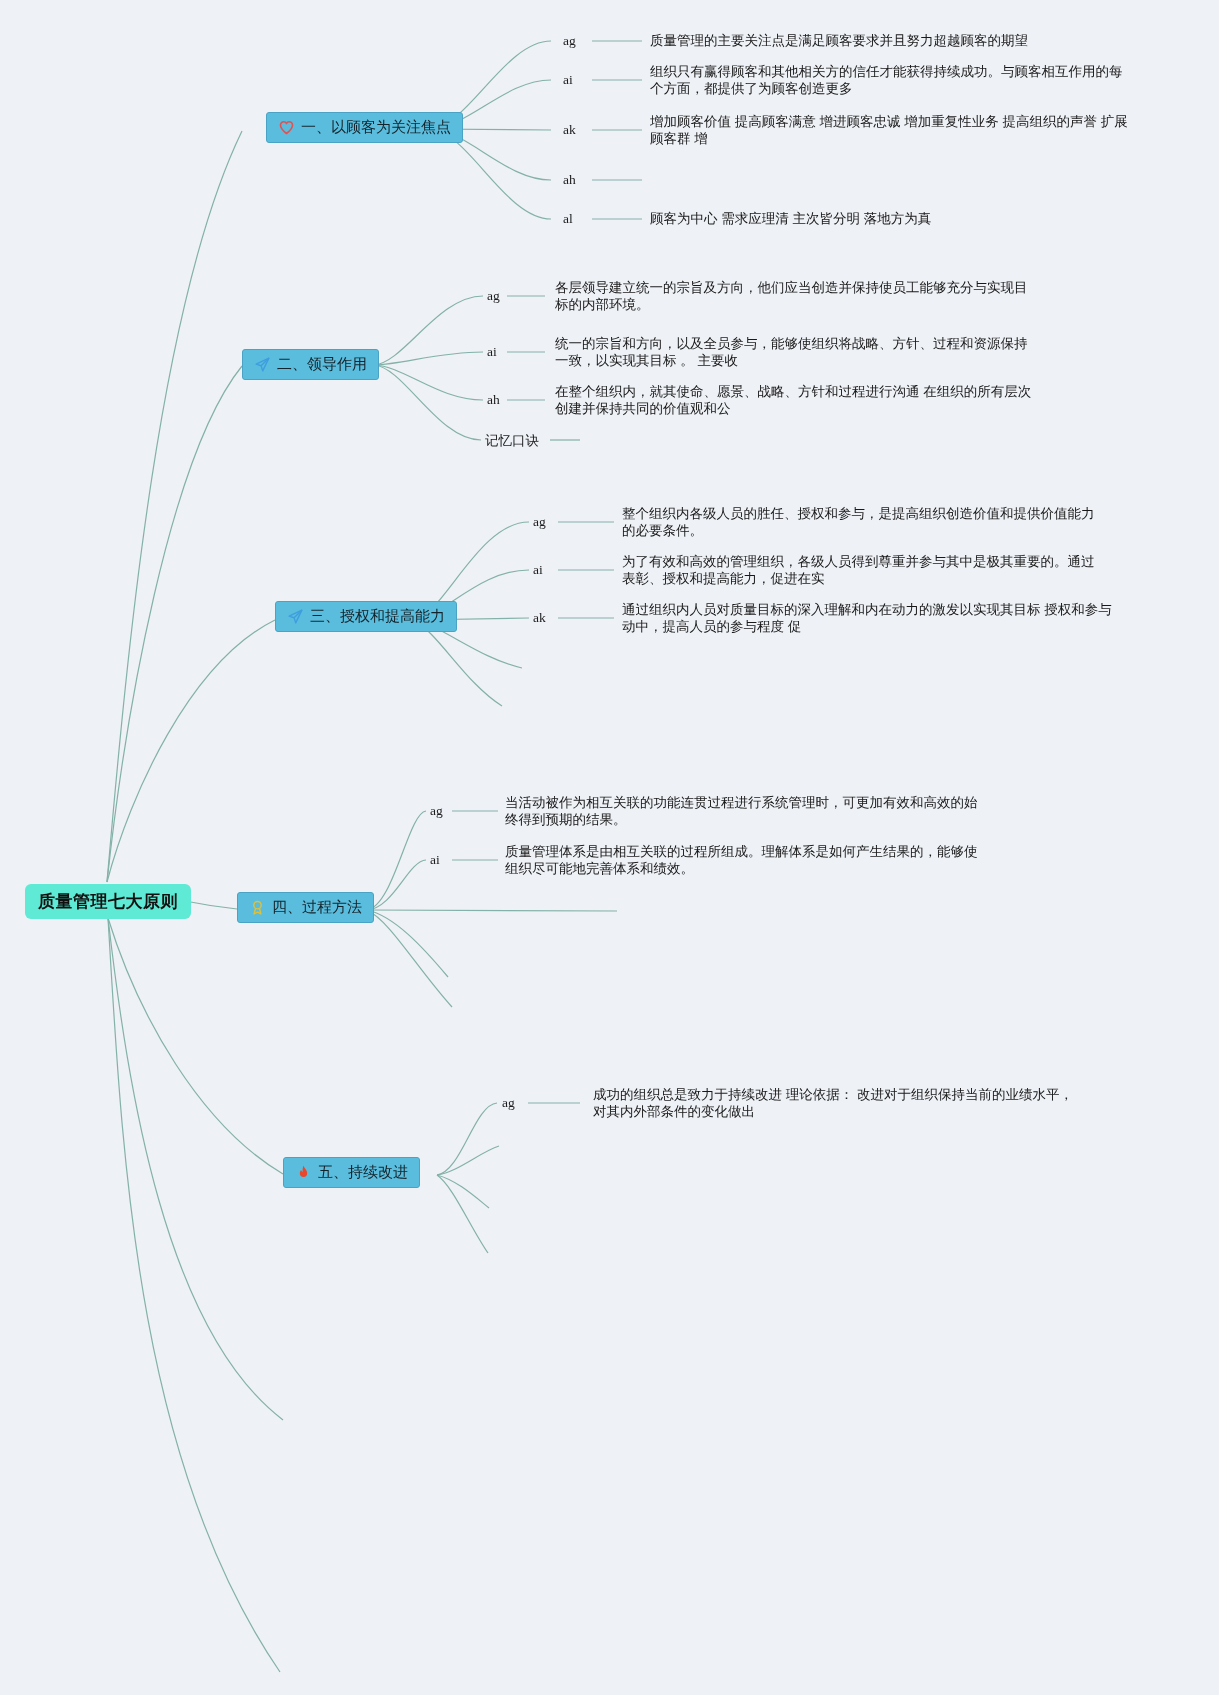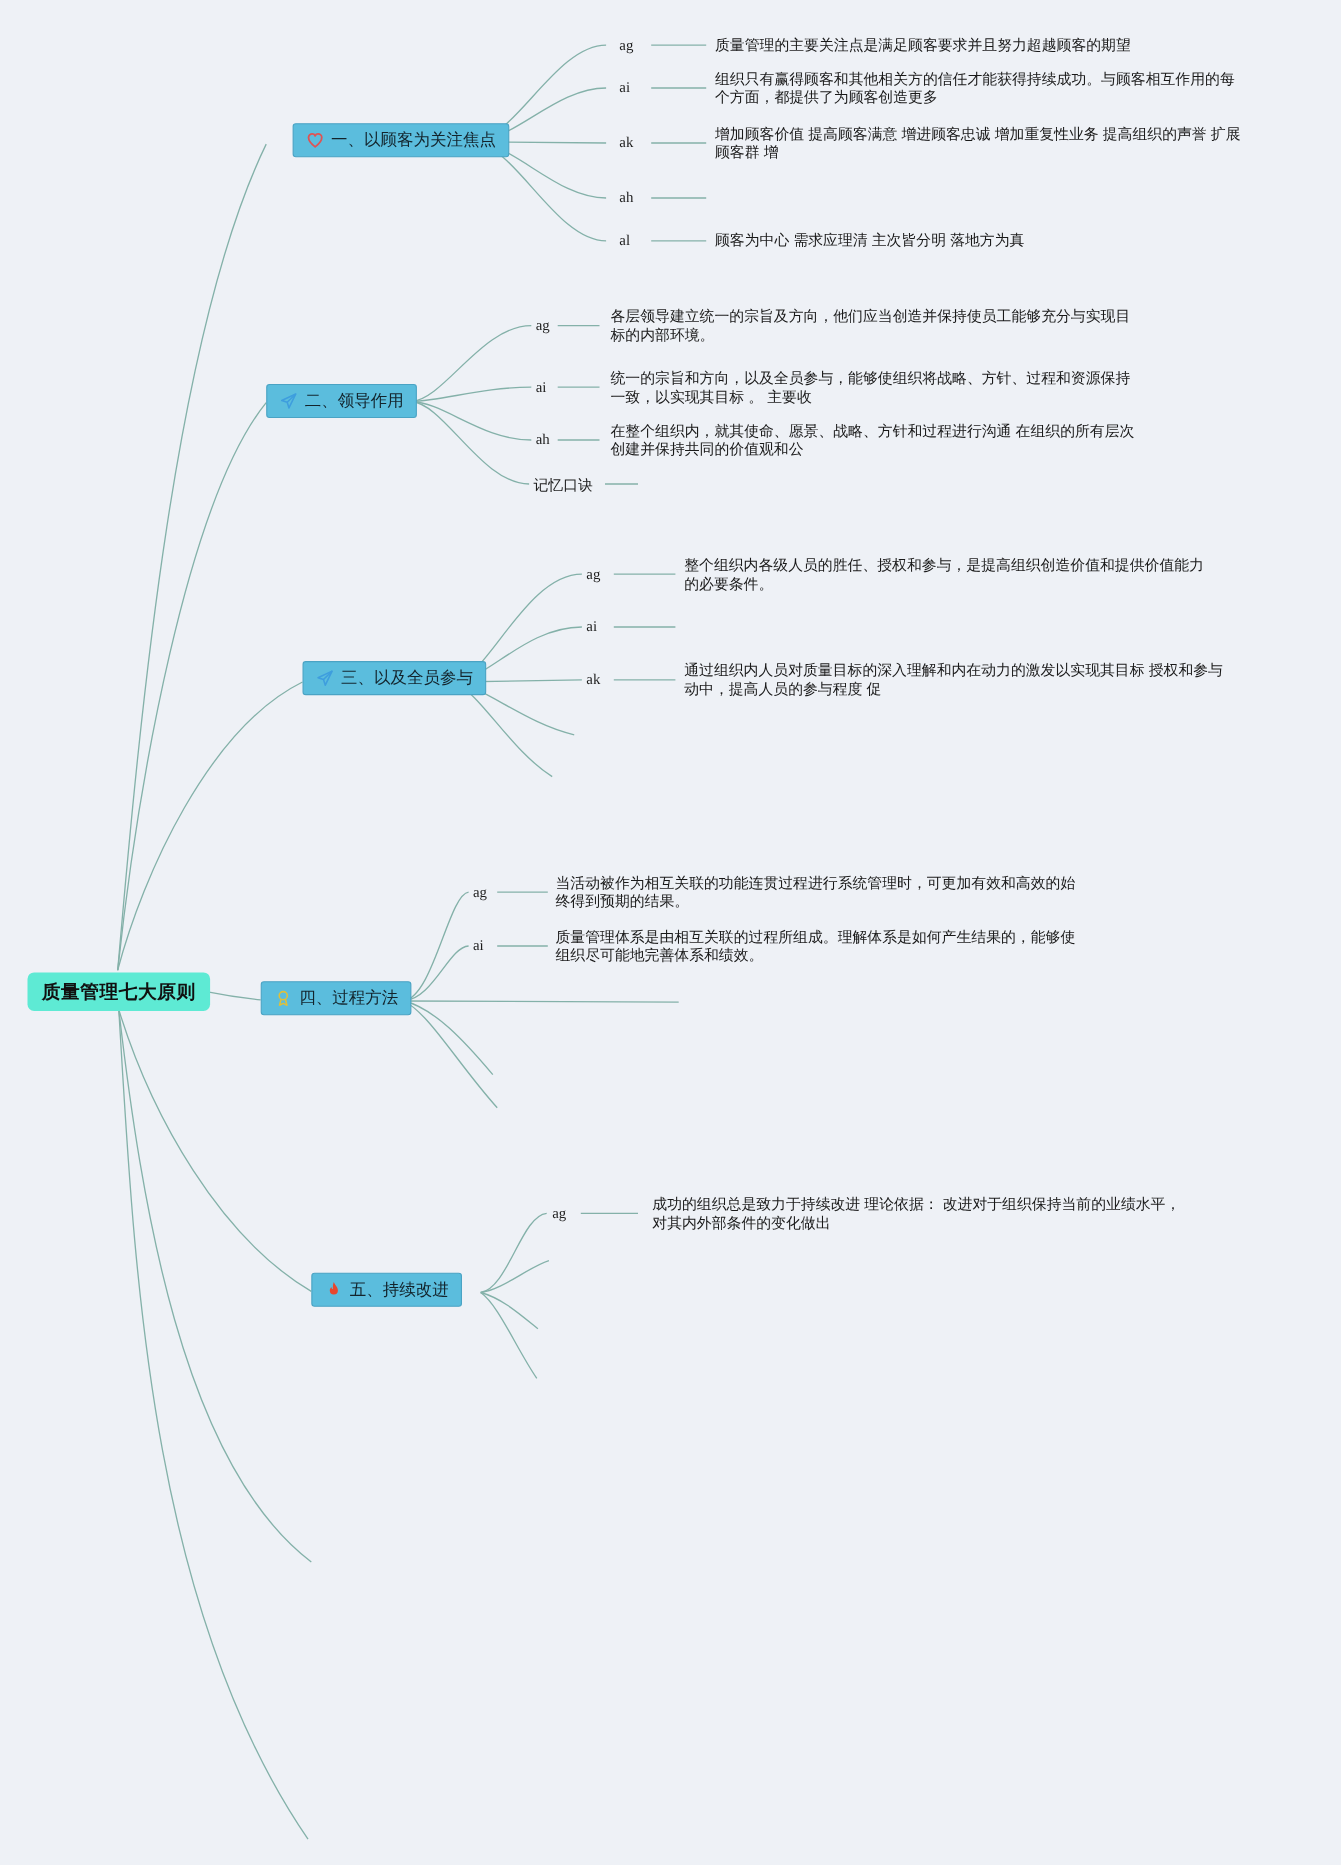--- a/index.html
+++ b/index.html
@@ -98,21 +98,21 @@
     <span>二、领导作用</span>
   </div>
 
   <div class="node branch" style="left:275px;top:601px;">
     <span class="icon">
       <svg viewBox="0 0 24 24" fill="none" stroke="#3e9ede" stroke-width="2" stroke-linejoin="round">
           <path d="M21 3L3 11.5l7 2.2 2.3 7.3L21 3z"></path>
           <path d="M21 3L10 13.7"></path>
         </svg>
     </span>
-    <span>三、以及全员参与</span>
+    <span>三、授权和提高能力</span>
   </div>
 
   <div class="node branch" style="left:237px;top:892px;">
     <span class="icon">
       <svg viewBox="0 0 24 24" fill="none" stroke="#dfc03a" stroke-width="2" stroke-linejoin="round">
           <circle cx="12" cy="8.7" r="5.2"></circle>
           <path d="M9.2 13.2L7.2 21l4.8-2.4L16.8 21l-2-7.8"></path>
         </svg>
     </span>
     <span>四、过程方法</span>
@@ -147,20 +147,22 @@
 一致，以实现其目标 。 主要收</div>
   <div class="clabel" style="left:487px;top:392px;">ah</div>
   <div class="ctext" style="left:555px;top:383px;">在整个组织内，就其使命、愿景、战略、方针和过程进行沟通 在组织的所有层次
 创建并保持共同的价值观和公</div>
   <div class="clabel" style="left:485px;top:432px;">记忆口诀</div>
 
   <div class="clabel" style="left:533px;top:514px;">ag</div>
   <div class="ctext" style="left:622px;top:505px;">整个组织内各级人员的胜任、授权和参与，是提高组织创造价值和提供价值能力
 的必要条件。</div>
   <div class="clabel" style="left:533px;top:562px;">ai</div>
+  <div class="ctext" style="left:622px;top:553px;">为了有效和高效的管理组织，各级人员得到尊重并参与其中是极其重要的。通过
+表彰、授权和提高能力，促进在实</div>
   <div class="clabel" style="left:533px;top:610px;">ak</div>
   <div class="ctext" style="left:622px;top:601px;">通过组织内人员对质量目标的深入理解和内在动力的激发以实现其目标 授权和参与
 动中，提高人员的参与程度 促</div>
 
   <div class="clabel" style="left:430px;top:803px;">ag</div>
   <div class="ctext" style="left:505px;top:794px;">当活动被作为相互关联的功能连贯过程进行系统管理时，可更加有效和高效的始
 终得到预期的结果。</div>
   <div class="clabel" style="left:430px;top:852px;">ai</div>
   <div class="ctext" style="left:505px;top:843px;">质量管理体系是由相互关联的过程所组成。理解体系是如何产生结果的，能够使
 组织尽可能地完善体系和绩效。</div>

